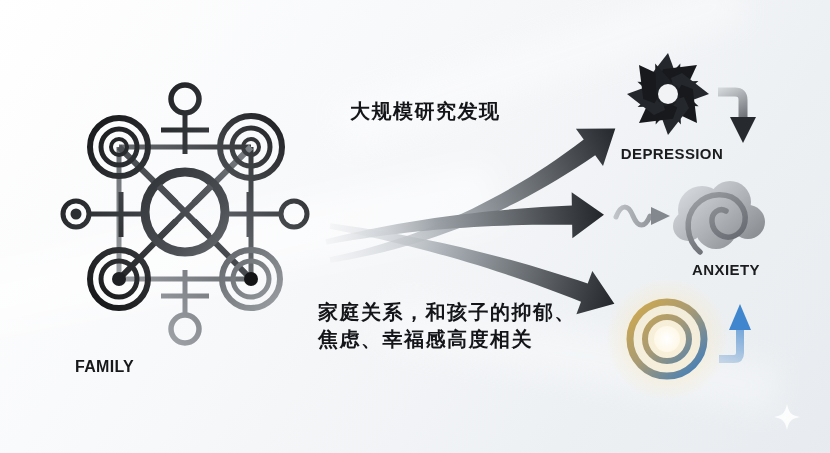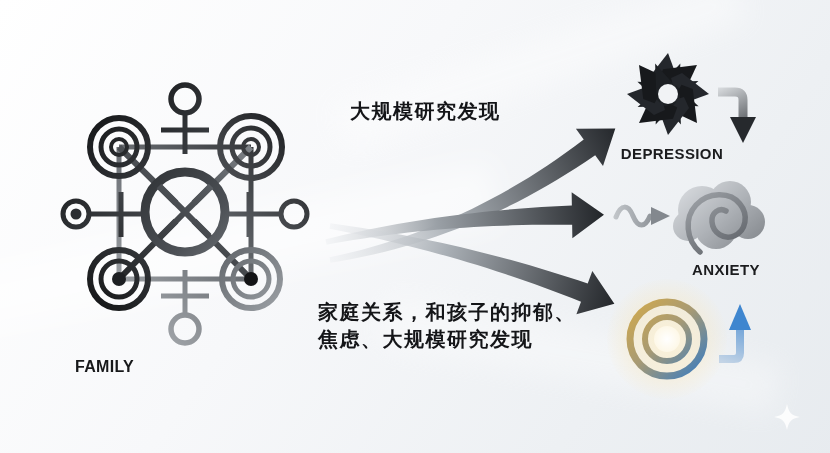--- a/index.html
+++ b/index.html
@@ -200,21 +200,21 @@
       <path d="M729,330 L751,330 L740,304 Z" fill="#3f86cf"></path>
     </g>
 
     <path transform="translate(787,417)" d="M0,-13 C2,-4 4,-2 13,0 C4,2 2,4 0,13 C-2,4 -4,2 -13,0 C-4,-2 -2,-4 0,-13 Z" fill="#ffffff" opacity="0.85"></path>
   </svg>
 
   <div class="label cn" style="left:350px;top:98px;">大规模研究发现</div>
 
   <div class="label cn cn-block" style="left:318px;top:299px;width:260px;">
     <div>家庭关系，和孩子的抑郁、</div>
-    <div>焦虑、大规模研究发现</div>
+    <div>焦虑、幸福感高度相关</div>
   </div>
 
   <div class="label src-label" style="left:75px;top:356px;width:220px;">
     <div>FAMILY</div>
   </div>
 
   <div class="label outcome-label" style="left:592px;top:145px;width:160px;">DEPRESSION</div>
   <div class="label outcome-label" style="left:646px;top:261px;width:160px;">ANXIETY</div>
 </div>
 

